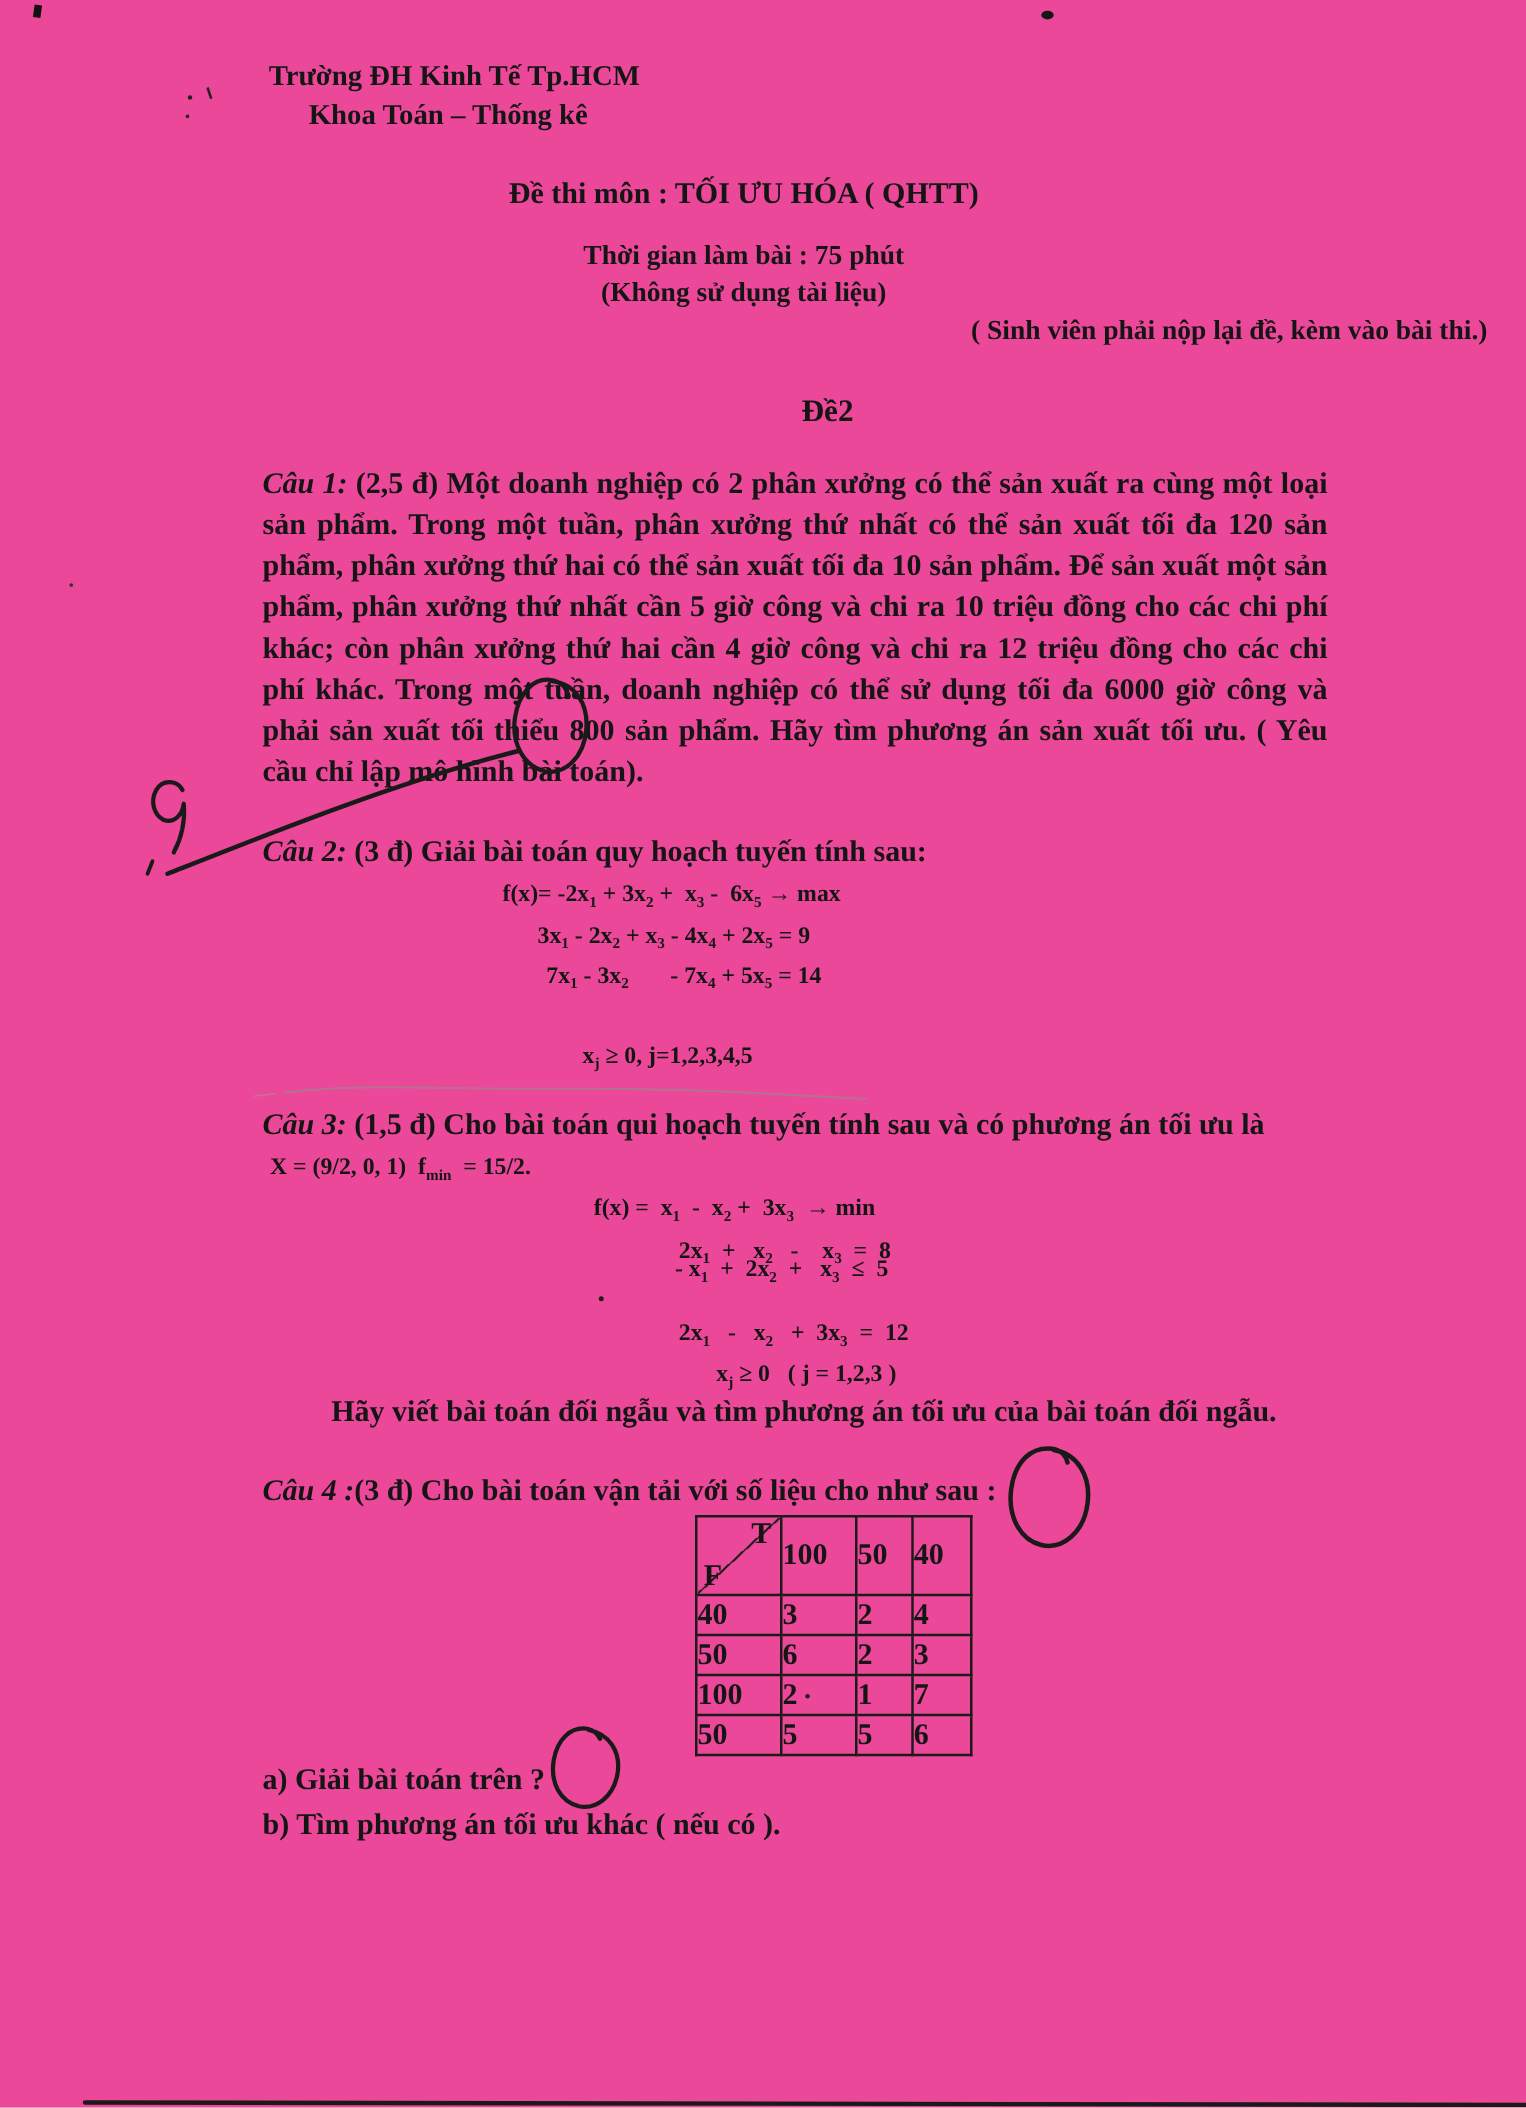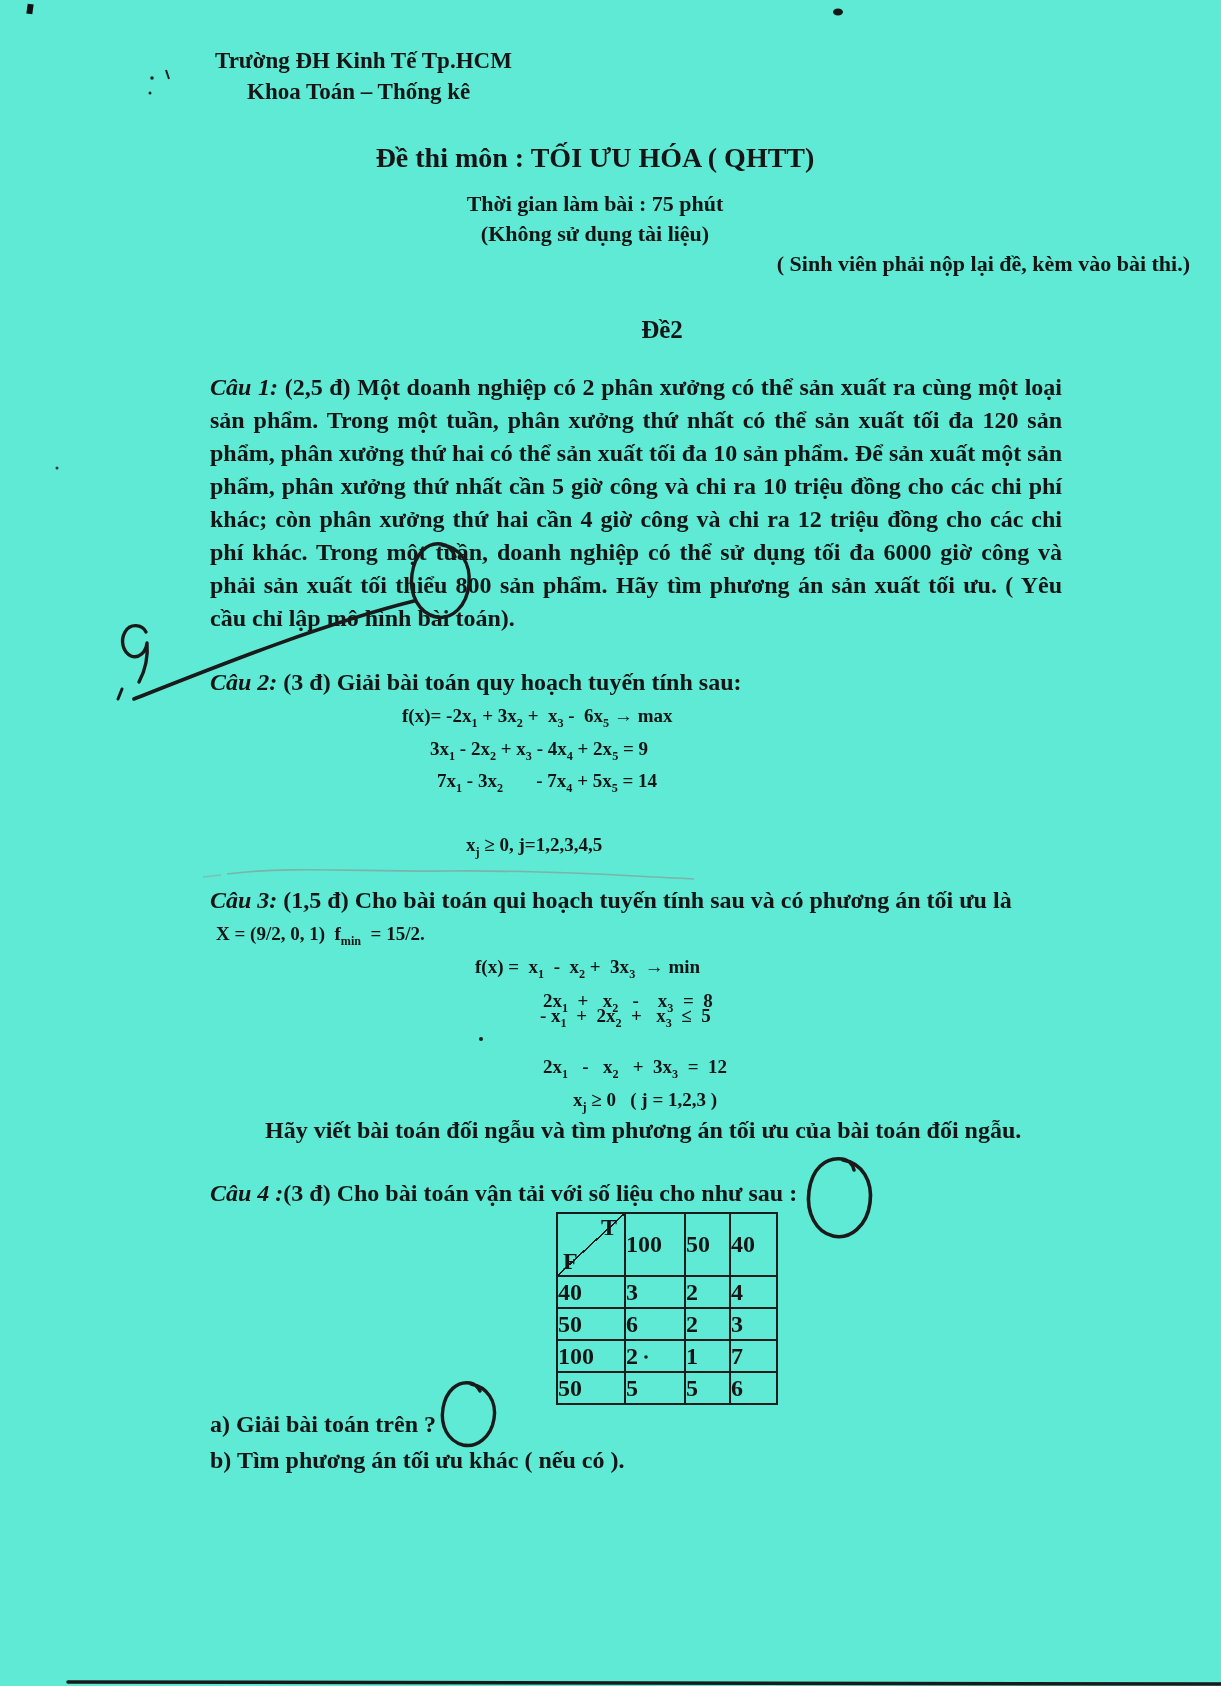--- a/index.html
+++ b/index.html
@@ -1,28 +1,28 @@
 <!DOCTYPE html>
 <html><head>
 <meta charset="utf-8">
 <style>
   html,body { margin:0; padding:0; background:#e8e8e6; }
   .page {
     position:relative;
     width:1221px; height:1686px;
     margin:0 auto;
-    background:#5eead4;
+    background:#ec4899;
     font-family:"Liberation Serif","DejaVu Serif",serif;
     color:#151515;
     font-weight:bold;
     overflow:hidden;
   }
   .abs { position:absolute; }
   .school { font-size:23px; line-height:31px; white-space:nowrap; }
-  .title-line { width:1190px; text-align:center; font-size:28px; white-space:nowrap; }
+  .title-line { width:1190px; text-align:center; font-size:24px; white-space:nowrap; }
   .sub-line { width:1190px; text-align:center; font-size:22px; white-space:nowrap; }
   .decode { width:1324px; text-align:center; font-size:25px; }
   .body-text { font-size:24px; line-height:33px; }
   .para { width:852px; text-align:justify; }
   .qlabel { font-style:italic; font-weight:bold; }
   .math { font-size:19px; white-space:pre; line-height:32px; }
   sub { font-size:64%; line-height:0; }
   .nowrap { white-space:nowrap; }
 
   table.transport { border-collapse:collapse; table-layout:fixed; font-size:24px; }

